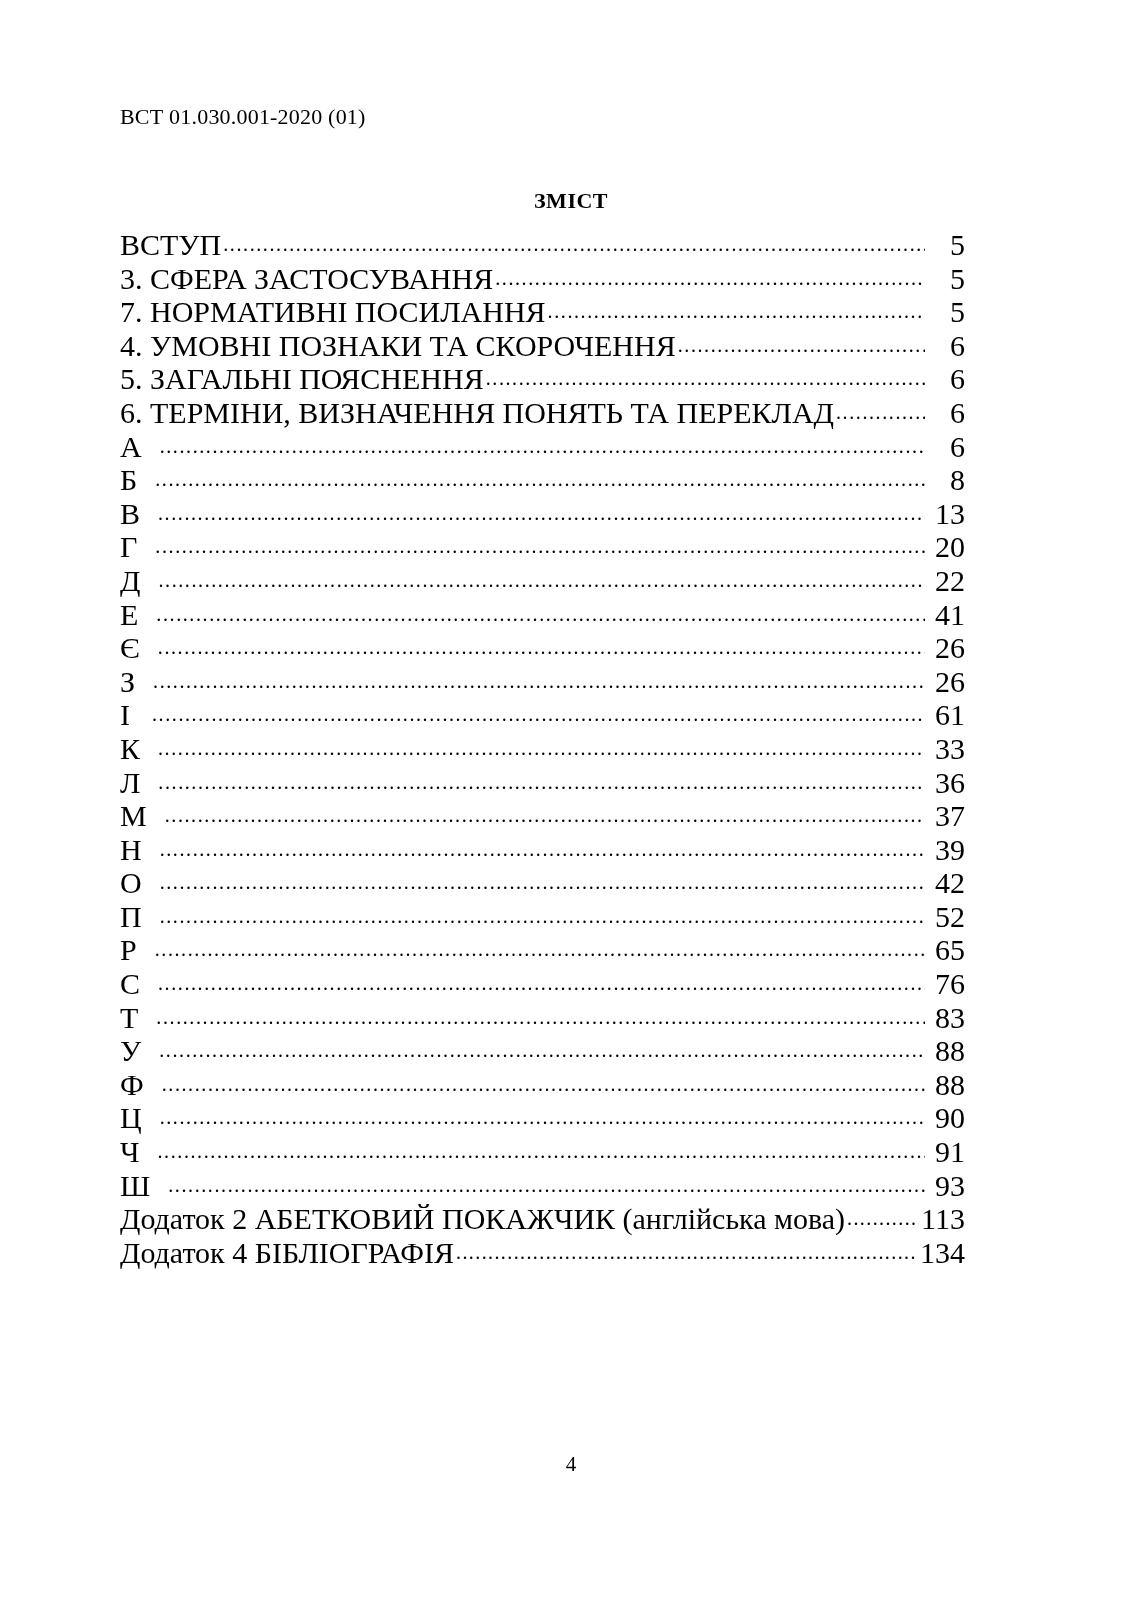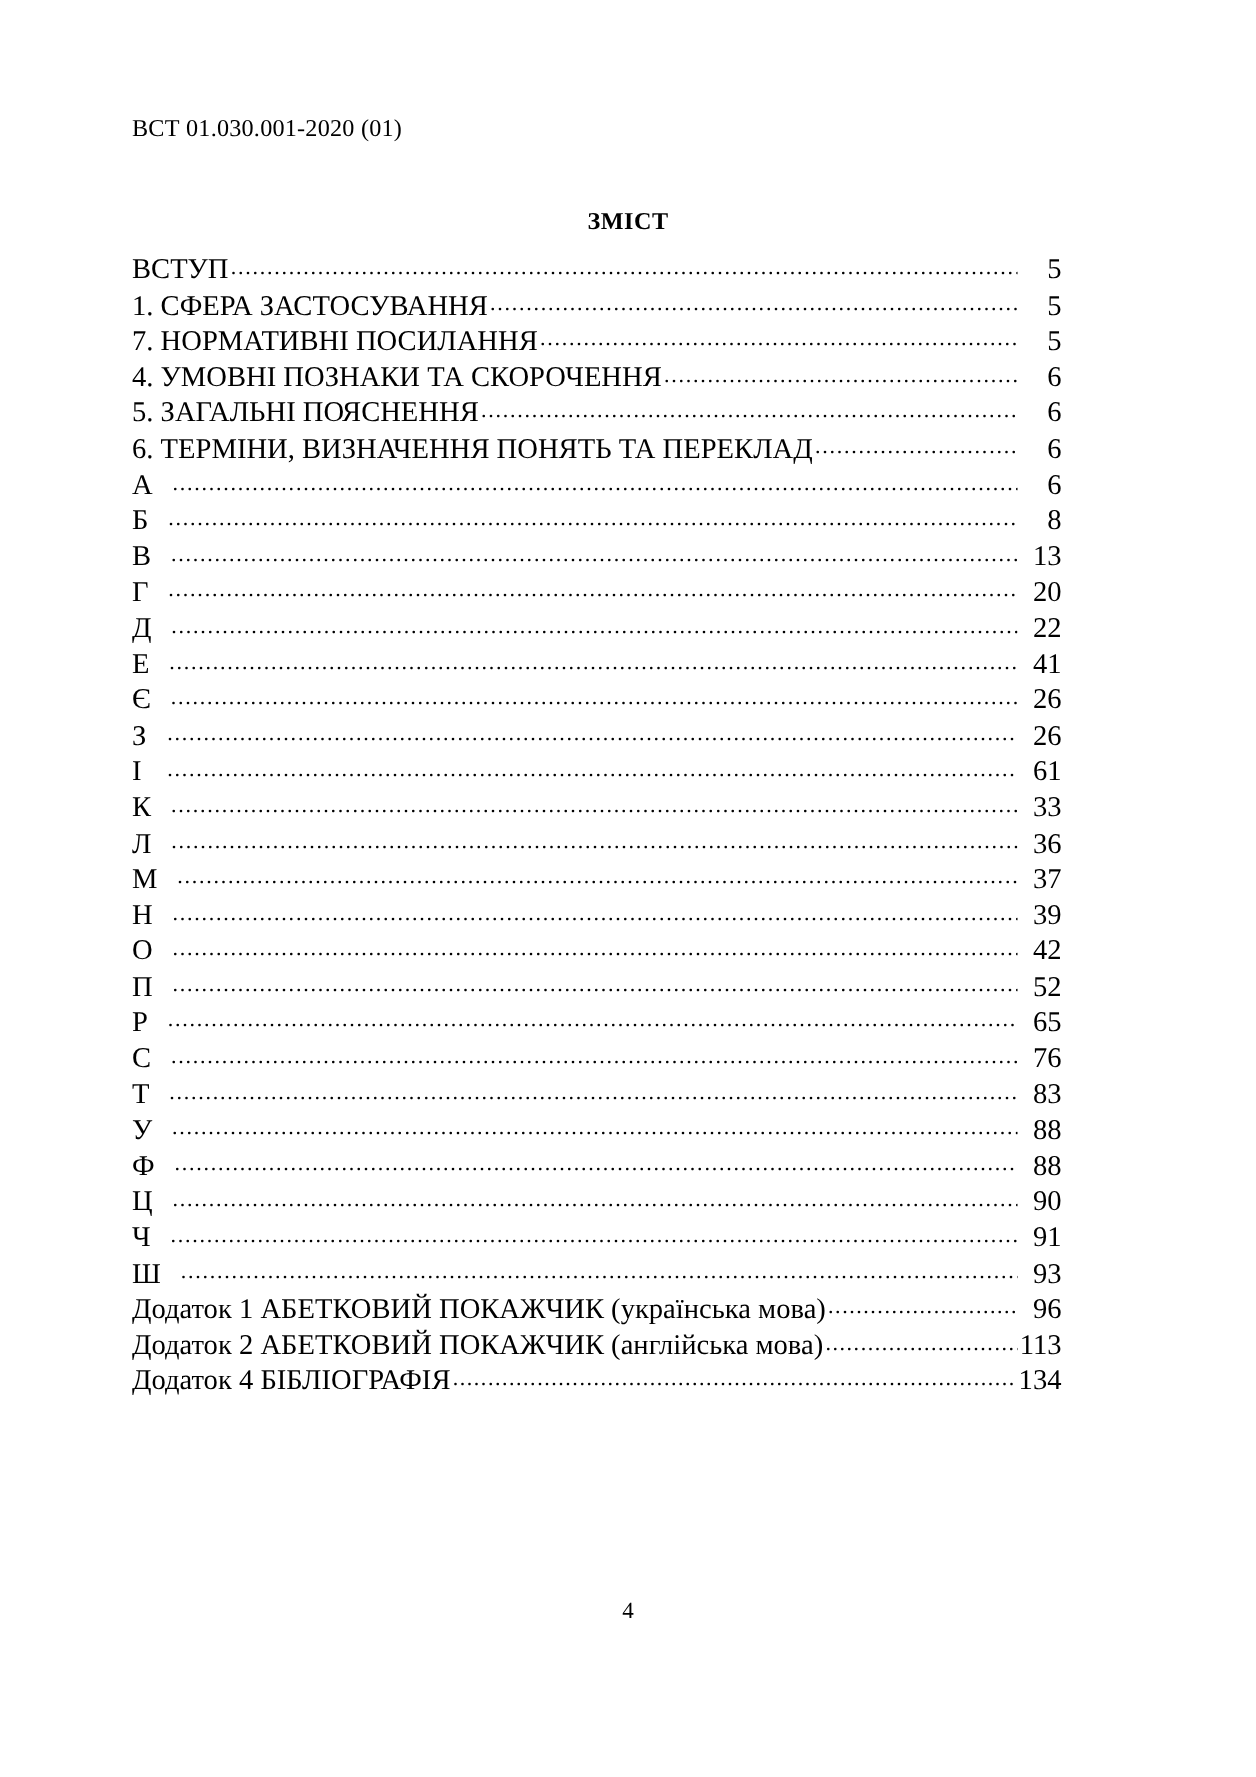--- a/index.html
+++ b/index.html
@@ -41,21 +41,21 @@
   }
   .toc {
     position: absolute;
     left: 120px;
     top: 230px;
     width: 845px;
   }
   .toc-row {
     display: flex;
     align-items: baseline;
-    font-size: 26px;
+    font-size: 30px;
     line-height: 29.6px;
     white-space: nowrap;
   }
   .toc-label {
     flex: 0 0 auto;
   }
   .toc-dots {
     flex: 1 1 auto;
     overflow: hidden;
     margin: 0 2px;
@@ -101,21 +101,21 @@
 
   <div class="toc-title">ЗМІСТ</div>
 
   <div class="toc">
       <div class="toc-row row-section">
         <span class="toc-label">ВСТУП</span>
         <span class="toc-dots"></span>
         <span class="toc-page">5</span>
       </div>
       <div class="toc-row row-section">
-        <span class="toc-label">1. СФЕРА ЗАСТОСУВАННЯ</span>
+        <span class="toc-label">3. СФЕРА ЗАСТОСУВАННЯ</span>
         <span class="toc-dots"></span>
         <span class="toc-page">5</span>
       </div>
       <div class="toc-row row-section">
         <span class="toc-label">7. НОРМАТИВНІ ПОСИЛАННЯ</span>
         <span class="toc-dots"></span>
         <span class="toc-page">5</span>
       </div>
       <div class="toc-row row-section">
         <span class="toc-label">4. УМОВНІ ПОЗНАКИ ТА СКОРОЧЕННЯ</span>
@@ -239,25 +239,20 @@
       </div>
       <div class="toc-row row-letter">
         <span class="toc-label">Ч</span>
         <span class="toc-dots"></span>
         <span class="toc-page">91</span>
       </div>
       <div class="toc-row row-letter">
         <span class="toc-label">Ш</span>
         <span class="toc-dots"></span>
         <span class="toc-page">93</span>
-      </div>
-      <div class="toc-row row-appendix">
-        <span class="toc-label">Додаток 1 АБЕТКОВИЙ ПОКАЖЧИК (українська мова)</span>
-        <span class="toc-dots"></span>
-        <span class="toc-page">96</span>
       </div>
       <div class="toc-row row-appendix">
         <span class="toc-label">Додаток 2 АБЕТКОВИЙ ПОКАЖЧИК (англійська мова)</span>
         <span class="toc-dots"></span>
         <span class="toc-page">113</span>
       </div>
       <div class="toc-row row-appendix">
         <span class="toc-label">Додаток 4 БІБЛІОГРАФІЯ</span>
         <span class="toc-dots"></span>
         <span class="toc-page">134</span>

